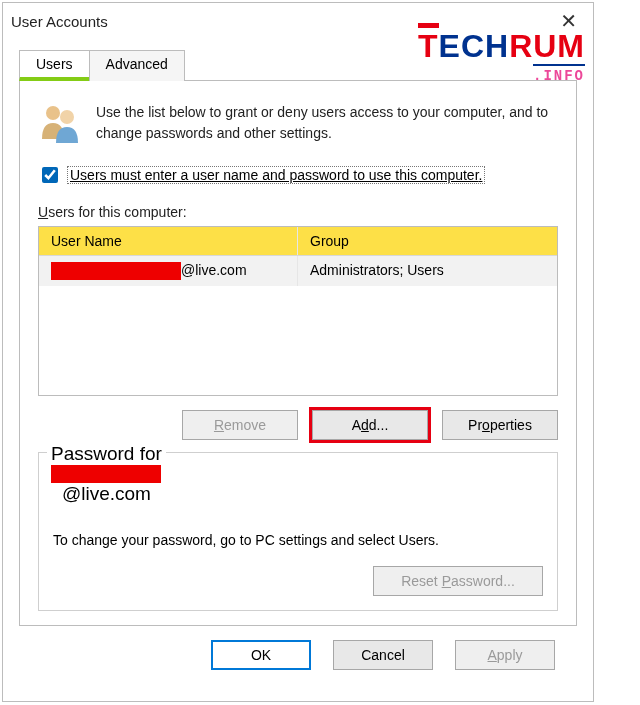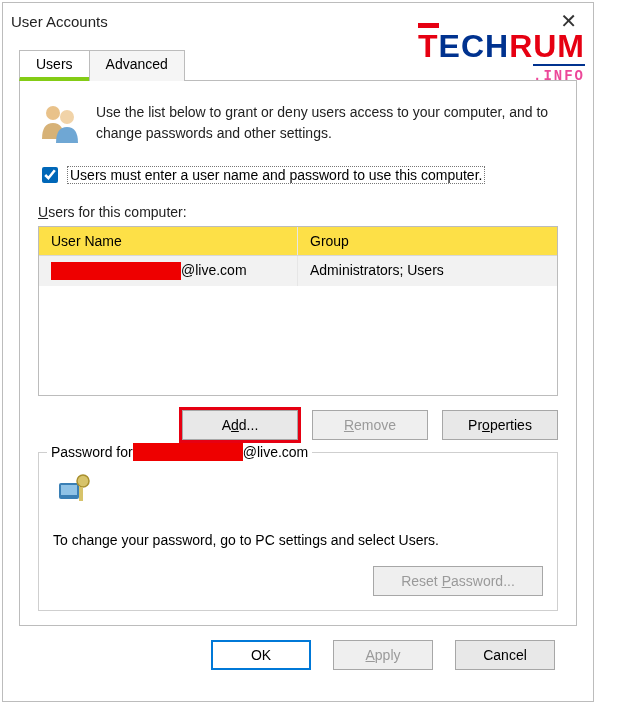--- a/index.html
+++ b/index.html
@@ -84,20 +84,21 @@
     gap: 14px;
     align-items: center;
     margin-bottom: 18px;
   }
   .intro-text { line-height: 1.5; color: #222; }
   .checkbox-row {
     display: flex;
     align-items: center;
     gap: 6px;
     margin-bottom: 18px;
+    text-decoration: underline;
   }
   .checkbox-row input[type=checkbox]{
     width:16px; height:16px; accent-color:#0067b8;
   }
   .checkbox-row label{
     border:1px dotted #777;
     padding:0 2px;
   }
   .acc-u { text-decoration: underline; }
   .list-label { margin-bottom: 6px; color:#222;}
@@ -154,23 +155,24 @@
     margin-top: 10px;
     padding: 16px 14px 14px 14px;
     position: relative;
   }
   .group-title {
     position: absolute;
     top: -10px;
     left: 8px;
     background: #fff;
     padding: 0 4px;
-    font-size: 14px;
+    font-size: 19px;
     display:flex;
     align-items:center;
+    flex-direction:column;
   }
   .pw-body {
     display:flex;
     gap:14px;
     align-items:flex-start;
     flex-direction:column;
   }
   .pw-text{ padding-top:6px; }
   .pw-btn-row{
     display:flex;
@@ -237,22 +239,22 @@
         </div>
         <div class="list-row row-sel">
           <div class="col-user">
             <span class="redact" style="width:130px"></span><span>@live.com</span>
           </div>
           <div class="col-group">Administrators; Users</div>
         </div>
       </div>
 
       <div class="row-btns">
+        <button class="btn disabled" disabled=""><span class="acc-u">R</span><span>emove</span></button>
         <button class="btn highlight-red"><span>A</span><span class="acc-u">d</span><span>d...</span></button>
-        <button class="btn disabled" disabled=""><span class="acc-u">R</span><span>emove</span></button>
         <button class="btn"><span>Pr</span><span class="acc-u">o</span><span>perties</span></button>
       </div>
 
       <div class="group-box">
         <div class="group-title">
           <span>Password for </span>
           <span class="redact" style="width:110px"></span>
           <span>@live.com</span>
         </div>
         <div class="pw-body">
@@ -268,17 +270,17 @@
         </div>
         <div class="pw-btn-row">
           <button class="btn disabled" disabled="" style="min-width:170px"><span>Reset </span><span class="acc-u">P</span><span>assword...</span></button>
         </div>
       </div>
 
     </div>
 
     <div class="dlg-btns">
       <button class="btn btn-primary" style="min-width:100px">OK</button>
+      <button class="btn" style="min-width:100px">Cancel</button>
       <button class="btn disabled" disabled="" style="min-width:100px"><span class="acc-u">A</span><span>pply</span></button>
-      <button class="btn" style="min-width:100px">Cancel</button>
     </div>
   </div>
 </div>
 
 </body></html>

